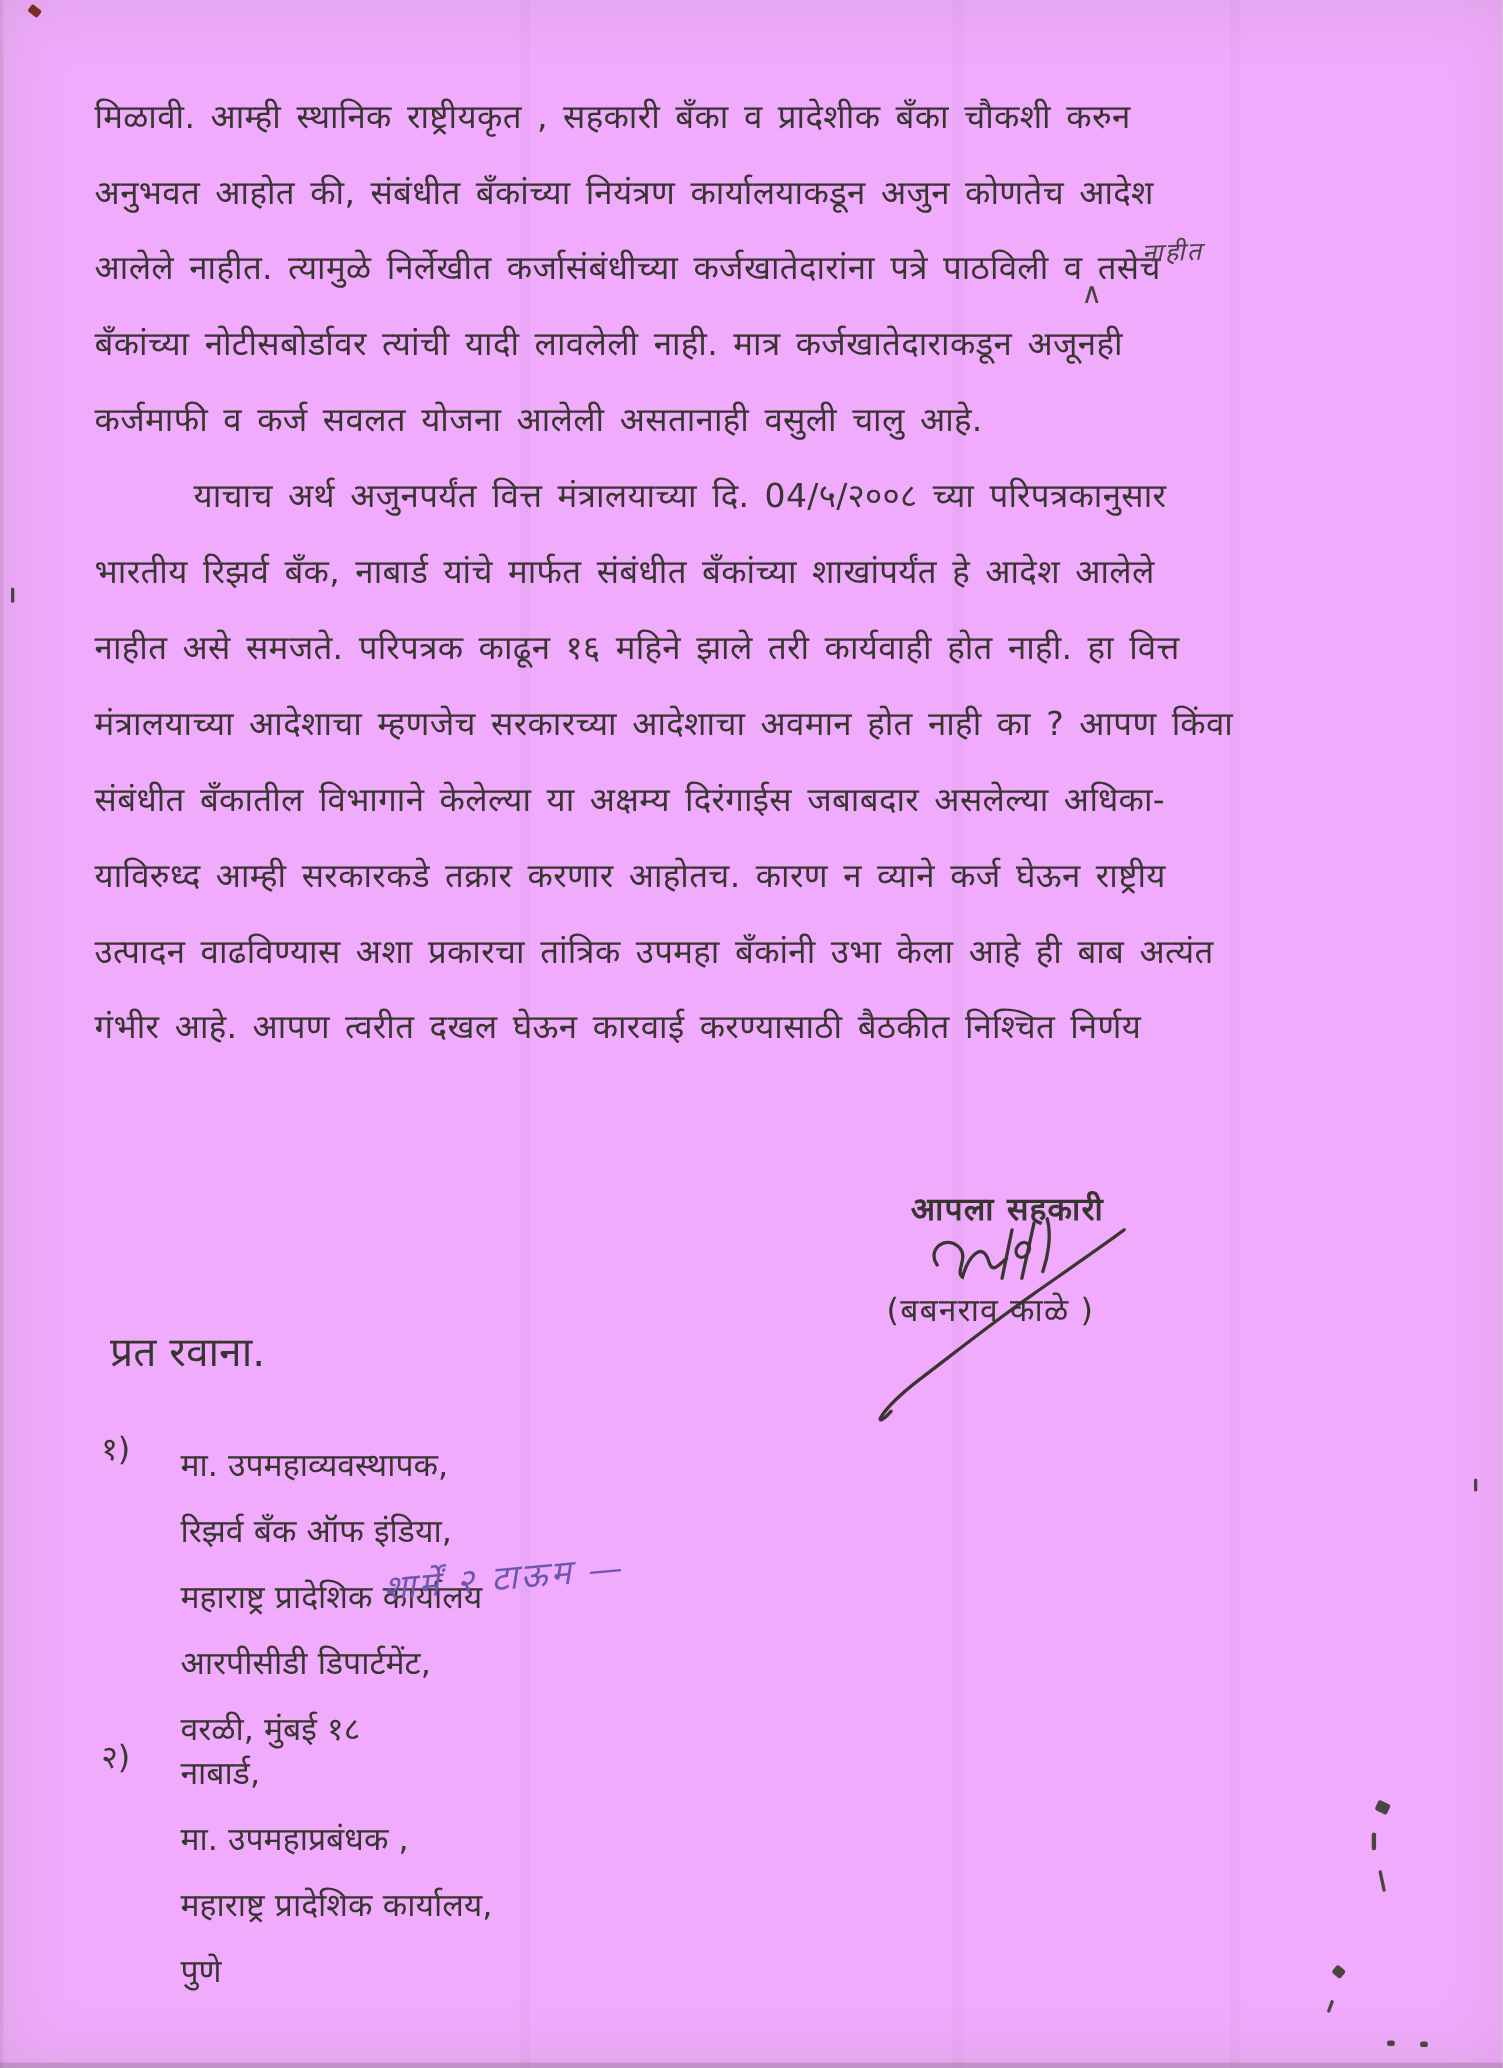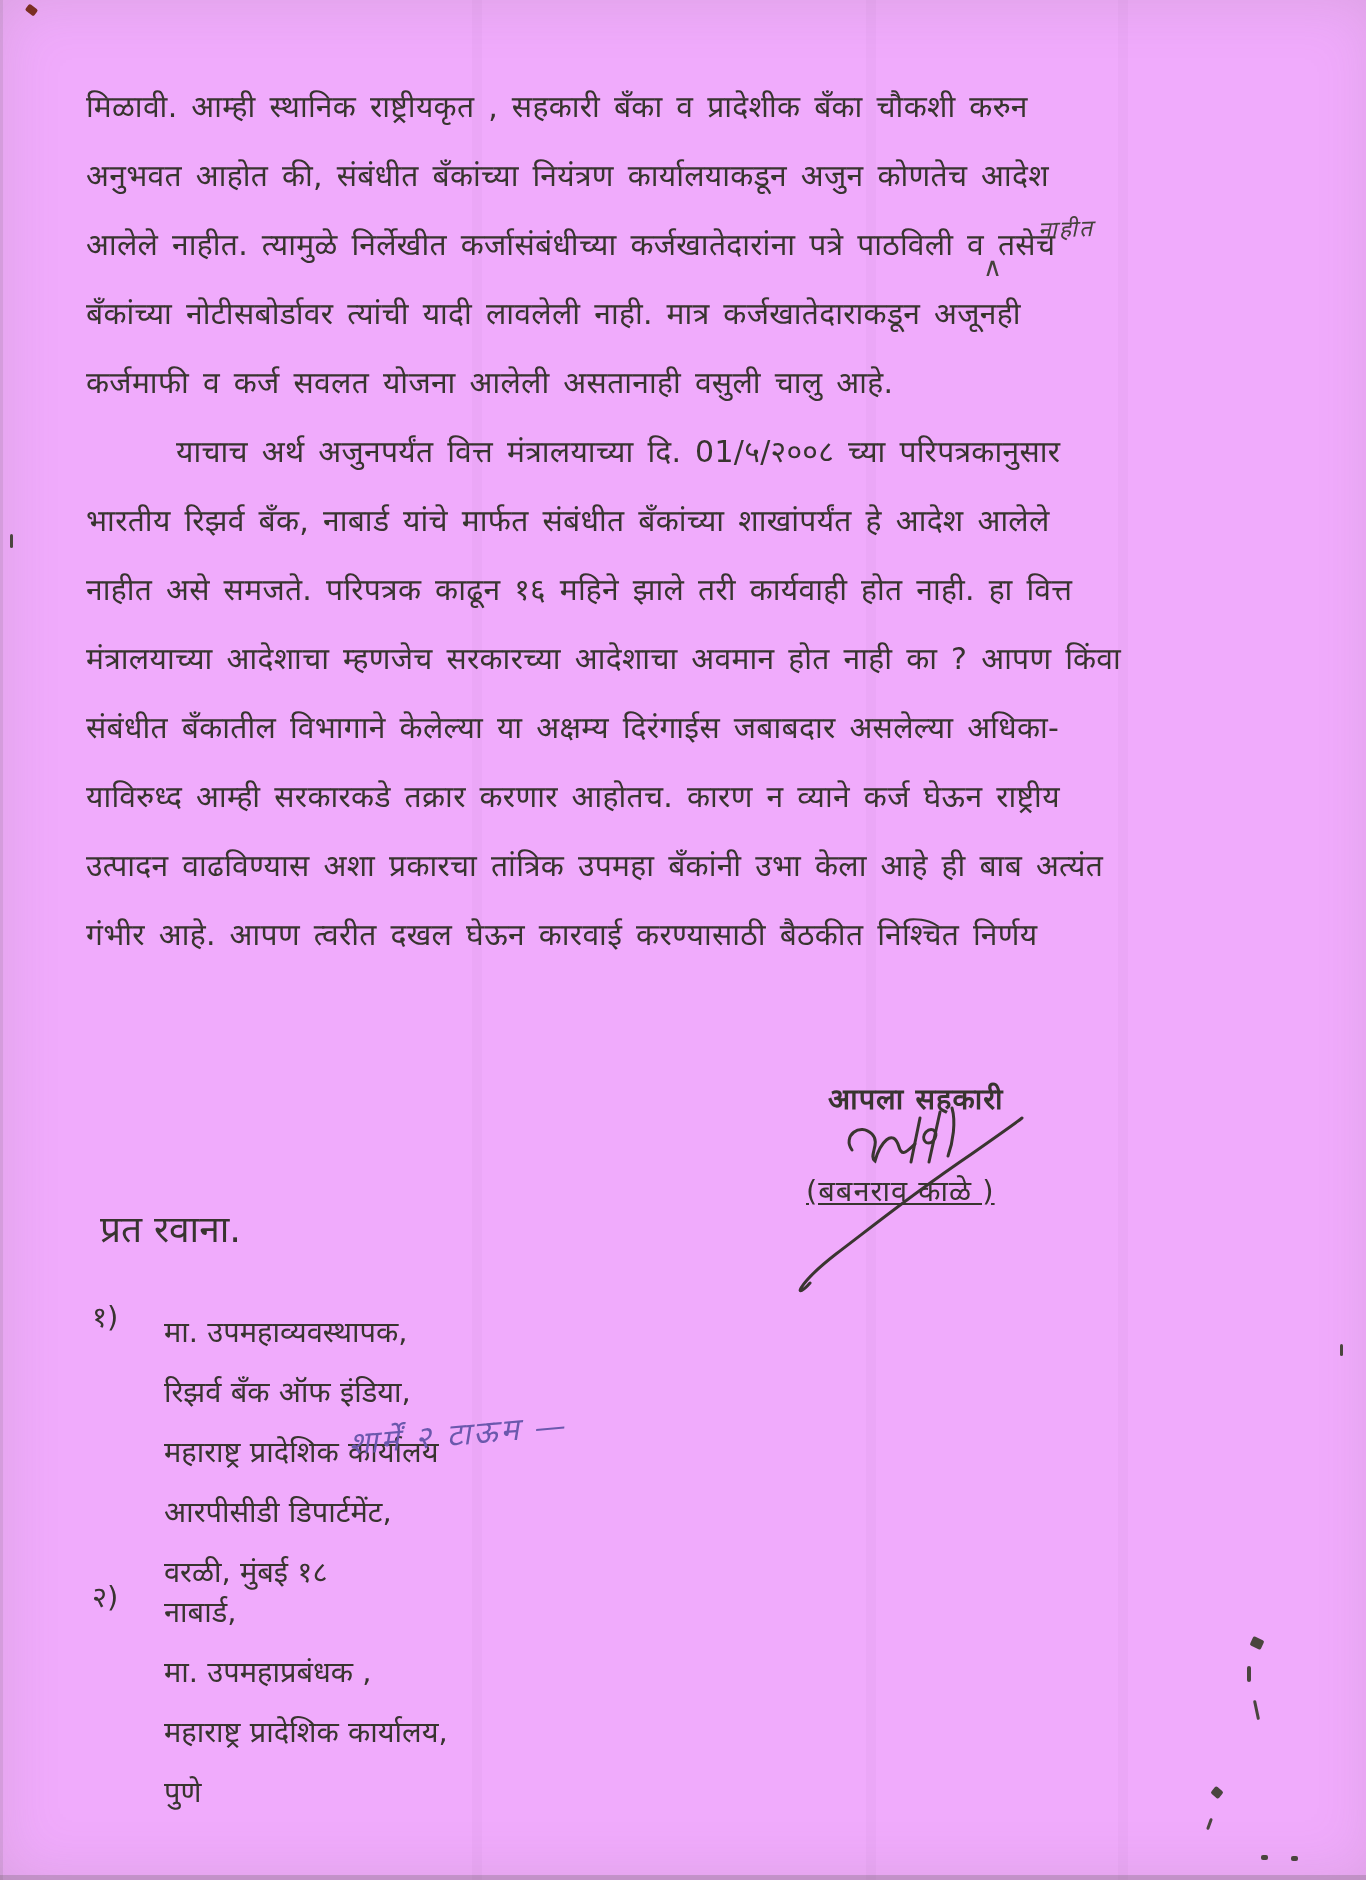--- a/index.html
+++ b/index.html
@@ -33,21 +33,21 @@
   .insert-word{
     position:absolute;left:1038px;top:212px;
     font-size:23px;color:#46423c;transform:rotate(-2deg);letter-spacing:2px;
   }
   .insert-caret{
     position:absolute;left:983px;top:252px;
     font-size:26px;color:#46423c;
   }
 
   .sig-closing{position:absolute;left:828px;top:1078px;font-size:29px;letter-spacing:1px;font-weight:bold;}
-  .sig-name{position:absolute;left:806px;top:1170px;font-size:29px;letter-spacing:1px;text-decoration:underline;}
+  .sig-name{position:absolute;left:806px;top:1170px;font-size:29px;letter-spacing:1px;}
   .sig-svg{position:absolute;left:770px;top:1088px;width:300px;height:215px;}
 
   .copies-heading{position:absolute;left:100px;top:1202px;font-size:37px;text-align:center;}
 
   .copy-num{position:absolute;font-size:29px;}
   .copy-block{position:absolute;left:164px;font-size:29px;line-height:48px;}
   .copy-block div{white-space:nowrap;margin-top:12px;}
 
   .purple-note{
     position:absolute;left:348px;top:1412px;
@@ -70,21 +70,21 @@
   <div class="streak" style="left:1118px;"></div>
   <div class="edge-left"></div>
   <div class="edge-bottom"></div>
 
   <div class="body-text">
     <div class="line">मिळावी. आम्ही स्थानिक राष्ट्रीयकृत , सहकारी बँका व प्रादेशीक बँका चौकशी करुन</div>
     <div class="line">अनुभवत आहोत की, संबंधीत बँकांच्या नियंत्रण कार्यालयाकडून अजुन कोणतेच आदेश</div>
     <div class="line">आलेले नाहीत.  त्यामुळे निर्लेखीत कर्जासंबंधीच्या कर्जखातेदारांना पत्रे पाठविली व तसेच</div>
     <div class="line">बँकांच्या नोटीसबोर्डावर त्यांची यादी लावलेली नाही. मात्र कर्जखातेदाराकडून अजूनही</div>
     <div class="line">कर्जमाफी व कर्ज सवलत योजना आलेली असतानाही वसुली चालु आहे.</div>
-    <div class="line indent">याचाच अर्थ अजुनपर्यंत वित्त मंत्रालयाच्या दि. 01/५/२००८ च्या परिपत्रकानुसार</div>
+    <div class="line indent">याचाच अर्थ अजुनपर्यंत वित्त मंत्रालयाच्या दि. 04/५/२००८ च्या परिपत्रकानुसार</div>
     <div class="line">भारतीय रिझर्व बँक, नाबार्ड यांचे मार्फत संबंधीत बँकांच्या शाखांपर्यंत हे आदेश आलेले</div>
     <div class="line">नाहीत असे समजते. परिपत्रक काढून १६ महिने झाले तरी कार्यवाही होत नाही. हा वित्त</div>
     <div class="line">मंत्रालयाच्या आदेशाचा म्हणजेच सरकारच्या आदेशाचा अवमान होत नाही का ? आपण किंवा</div>
     <div class="line">संबंधीत बँकातील विभागाने केलेल्या या अक्षम्य दिरंगाईस जबाबदार असलेल्या अधिका-</div>
     <div class="line">याविरुध्द आम्ही सरकारकडे तक्रार करणार आहोतच. कारण न व्याने कर्ज घेऊन राष्ट्रीय</div>
     <div class="line">उत्पादन वाढविण्यास अशा प्रकारचा तांत्रिक उपमहा बँकांनी उभा केला आहे ही बाब अत्यंत</div>
     <div class="line">गंभीर आहे. आपण त्वरीत दखल घेऊन कारवाई करण्यासाठी बैठकीत निश्चित निर्णय</div>
   </div>
 
   <div class="insert-word hand">नाहीत</div>

